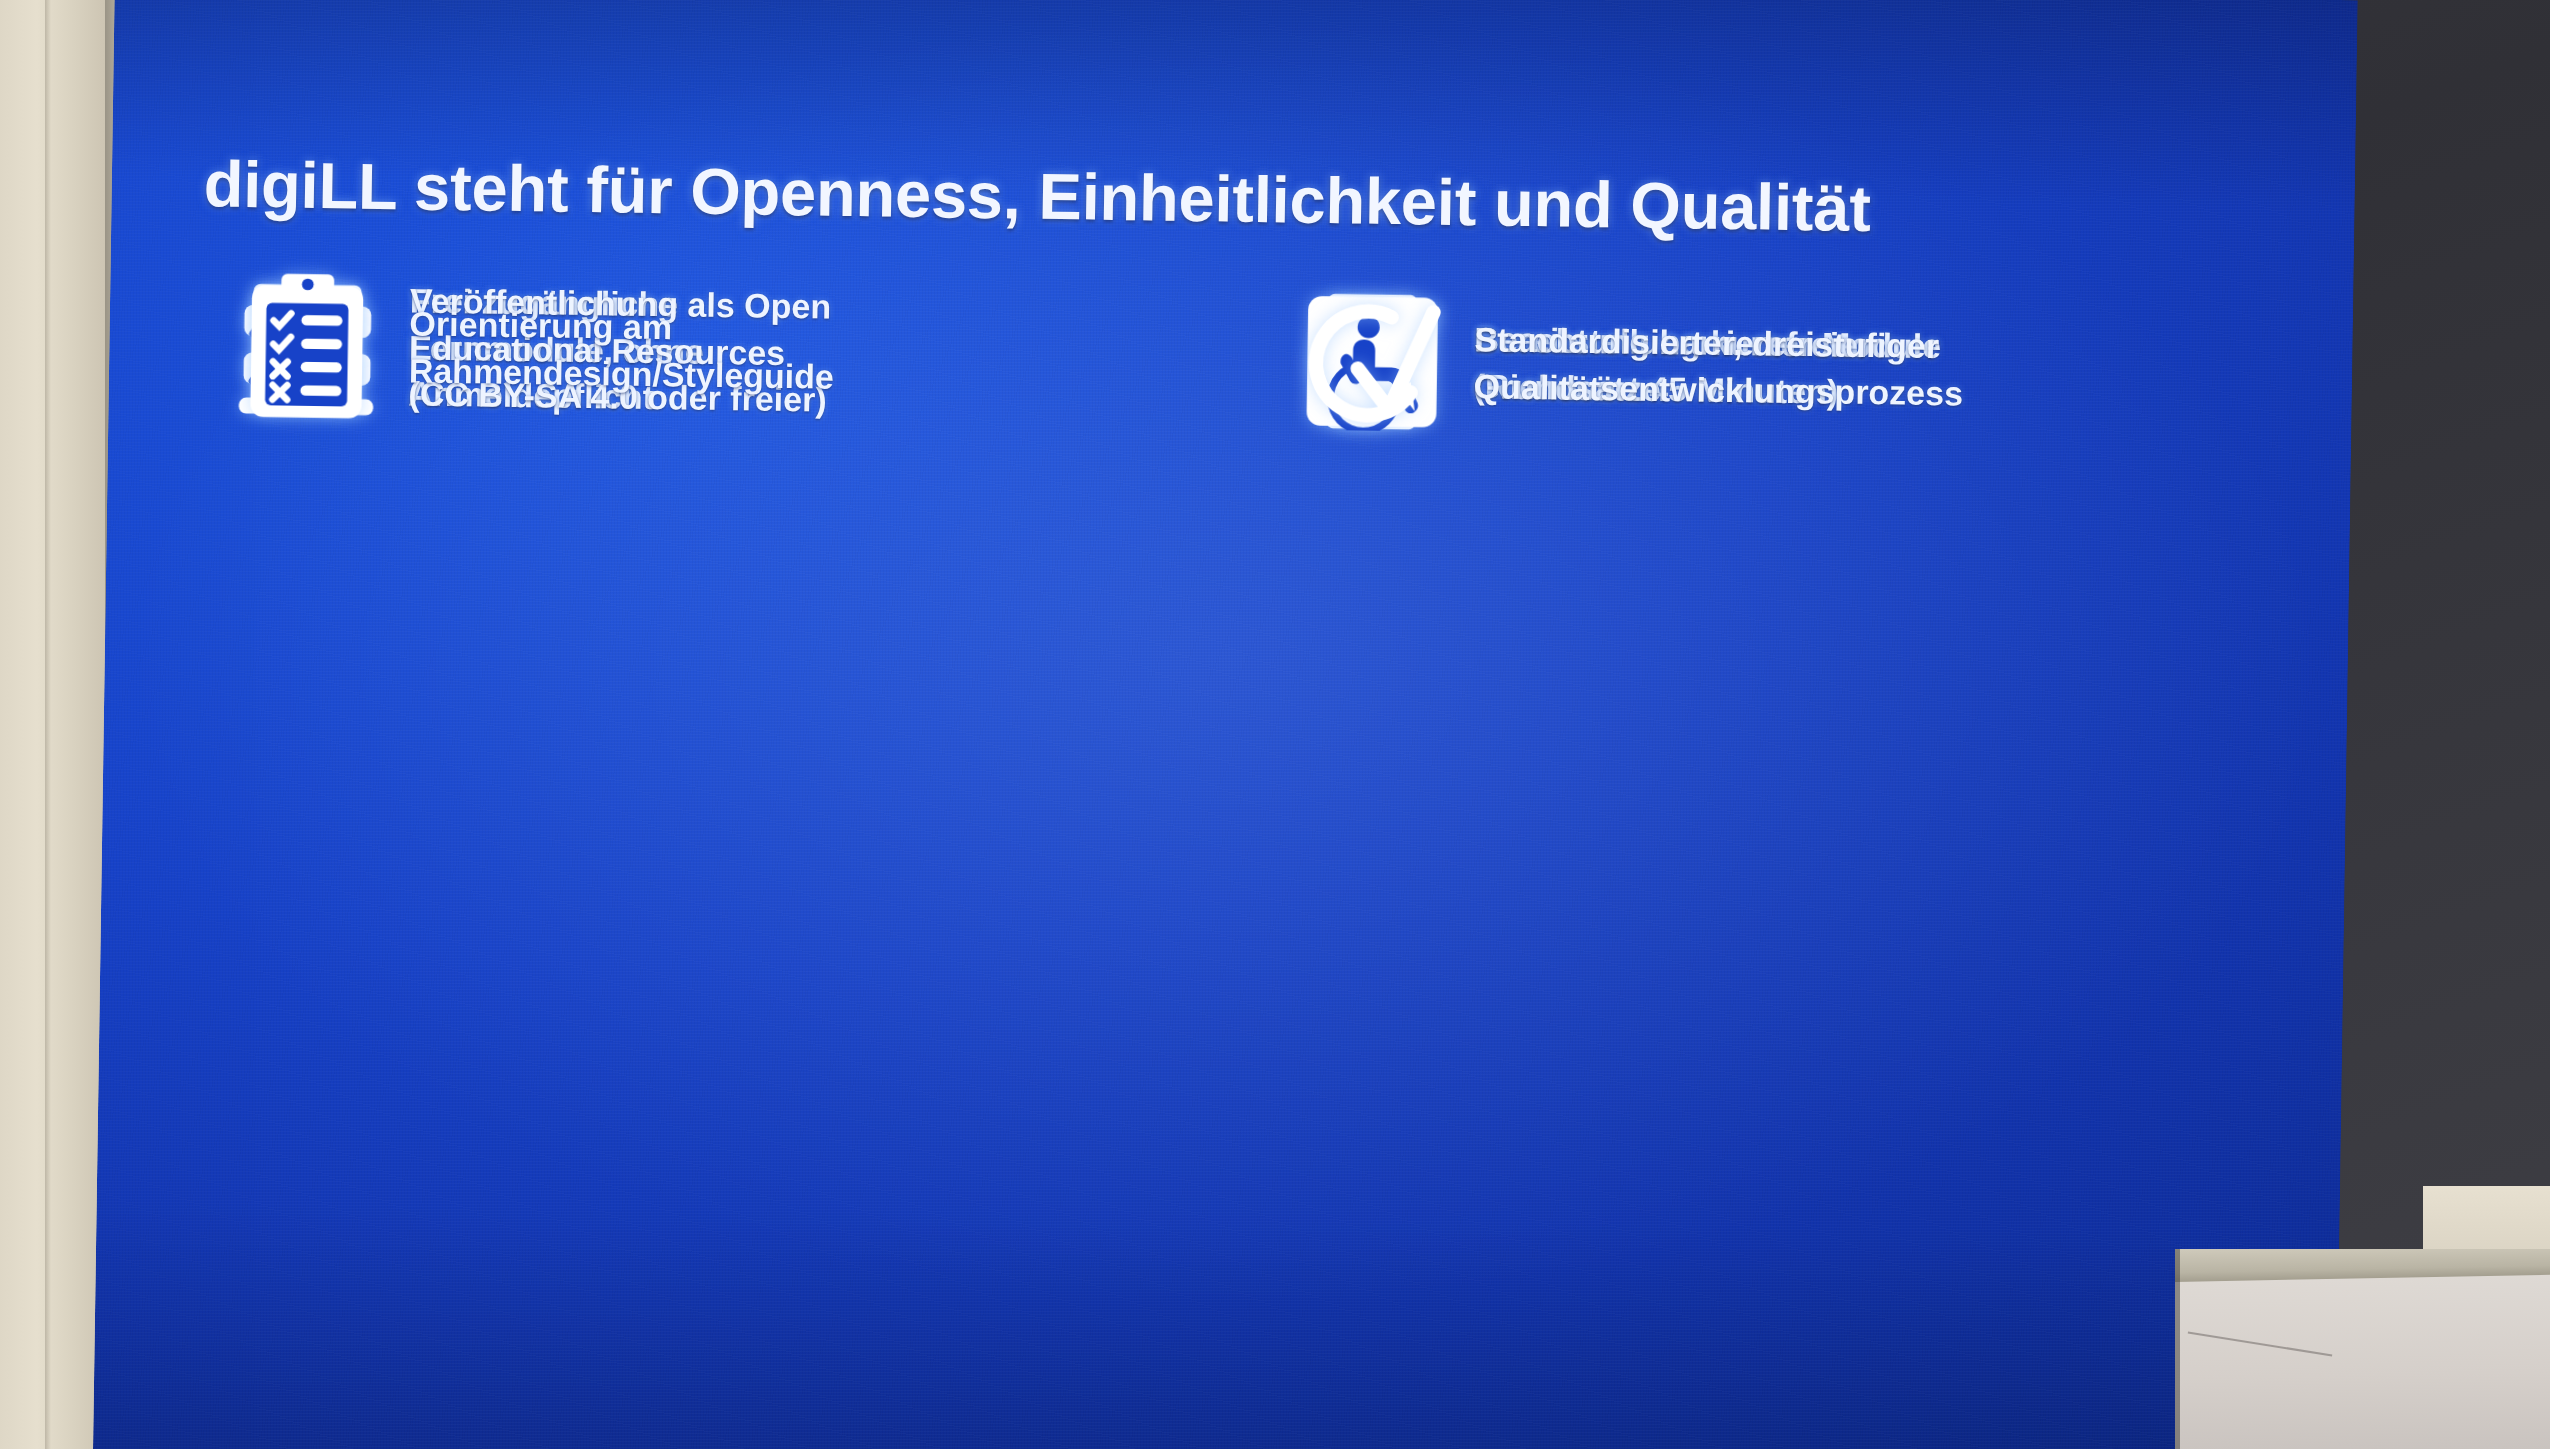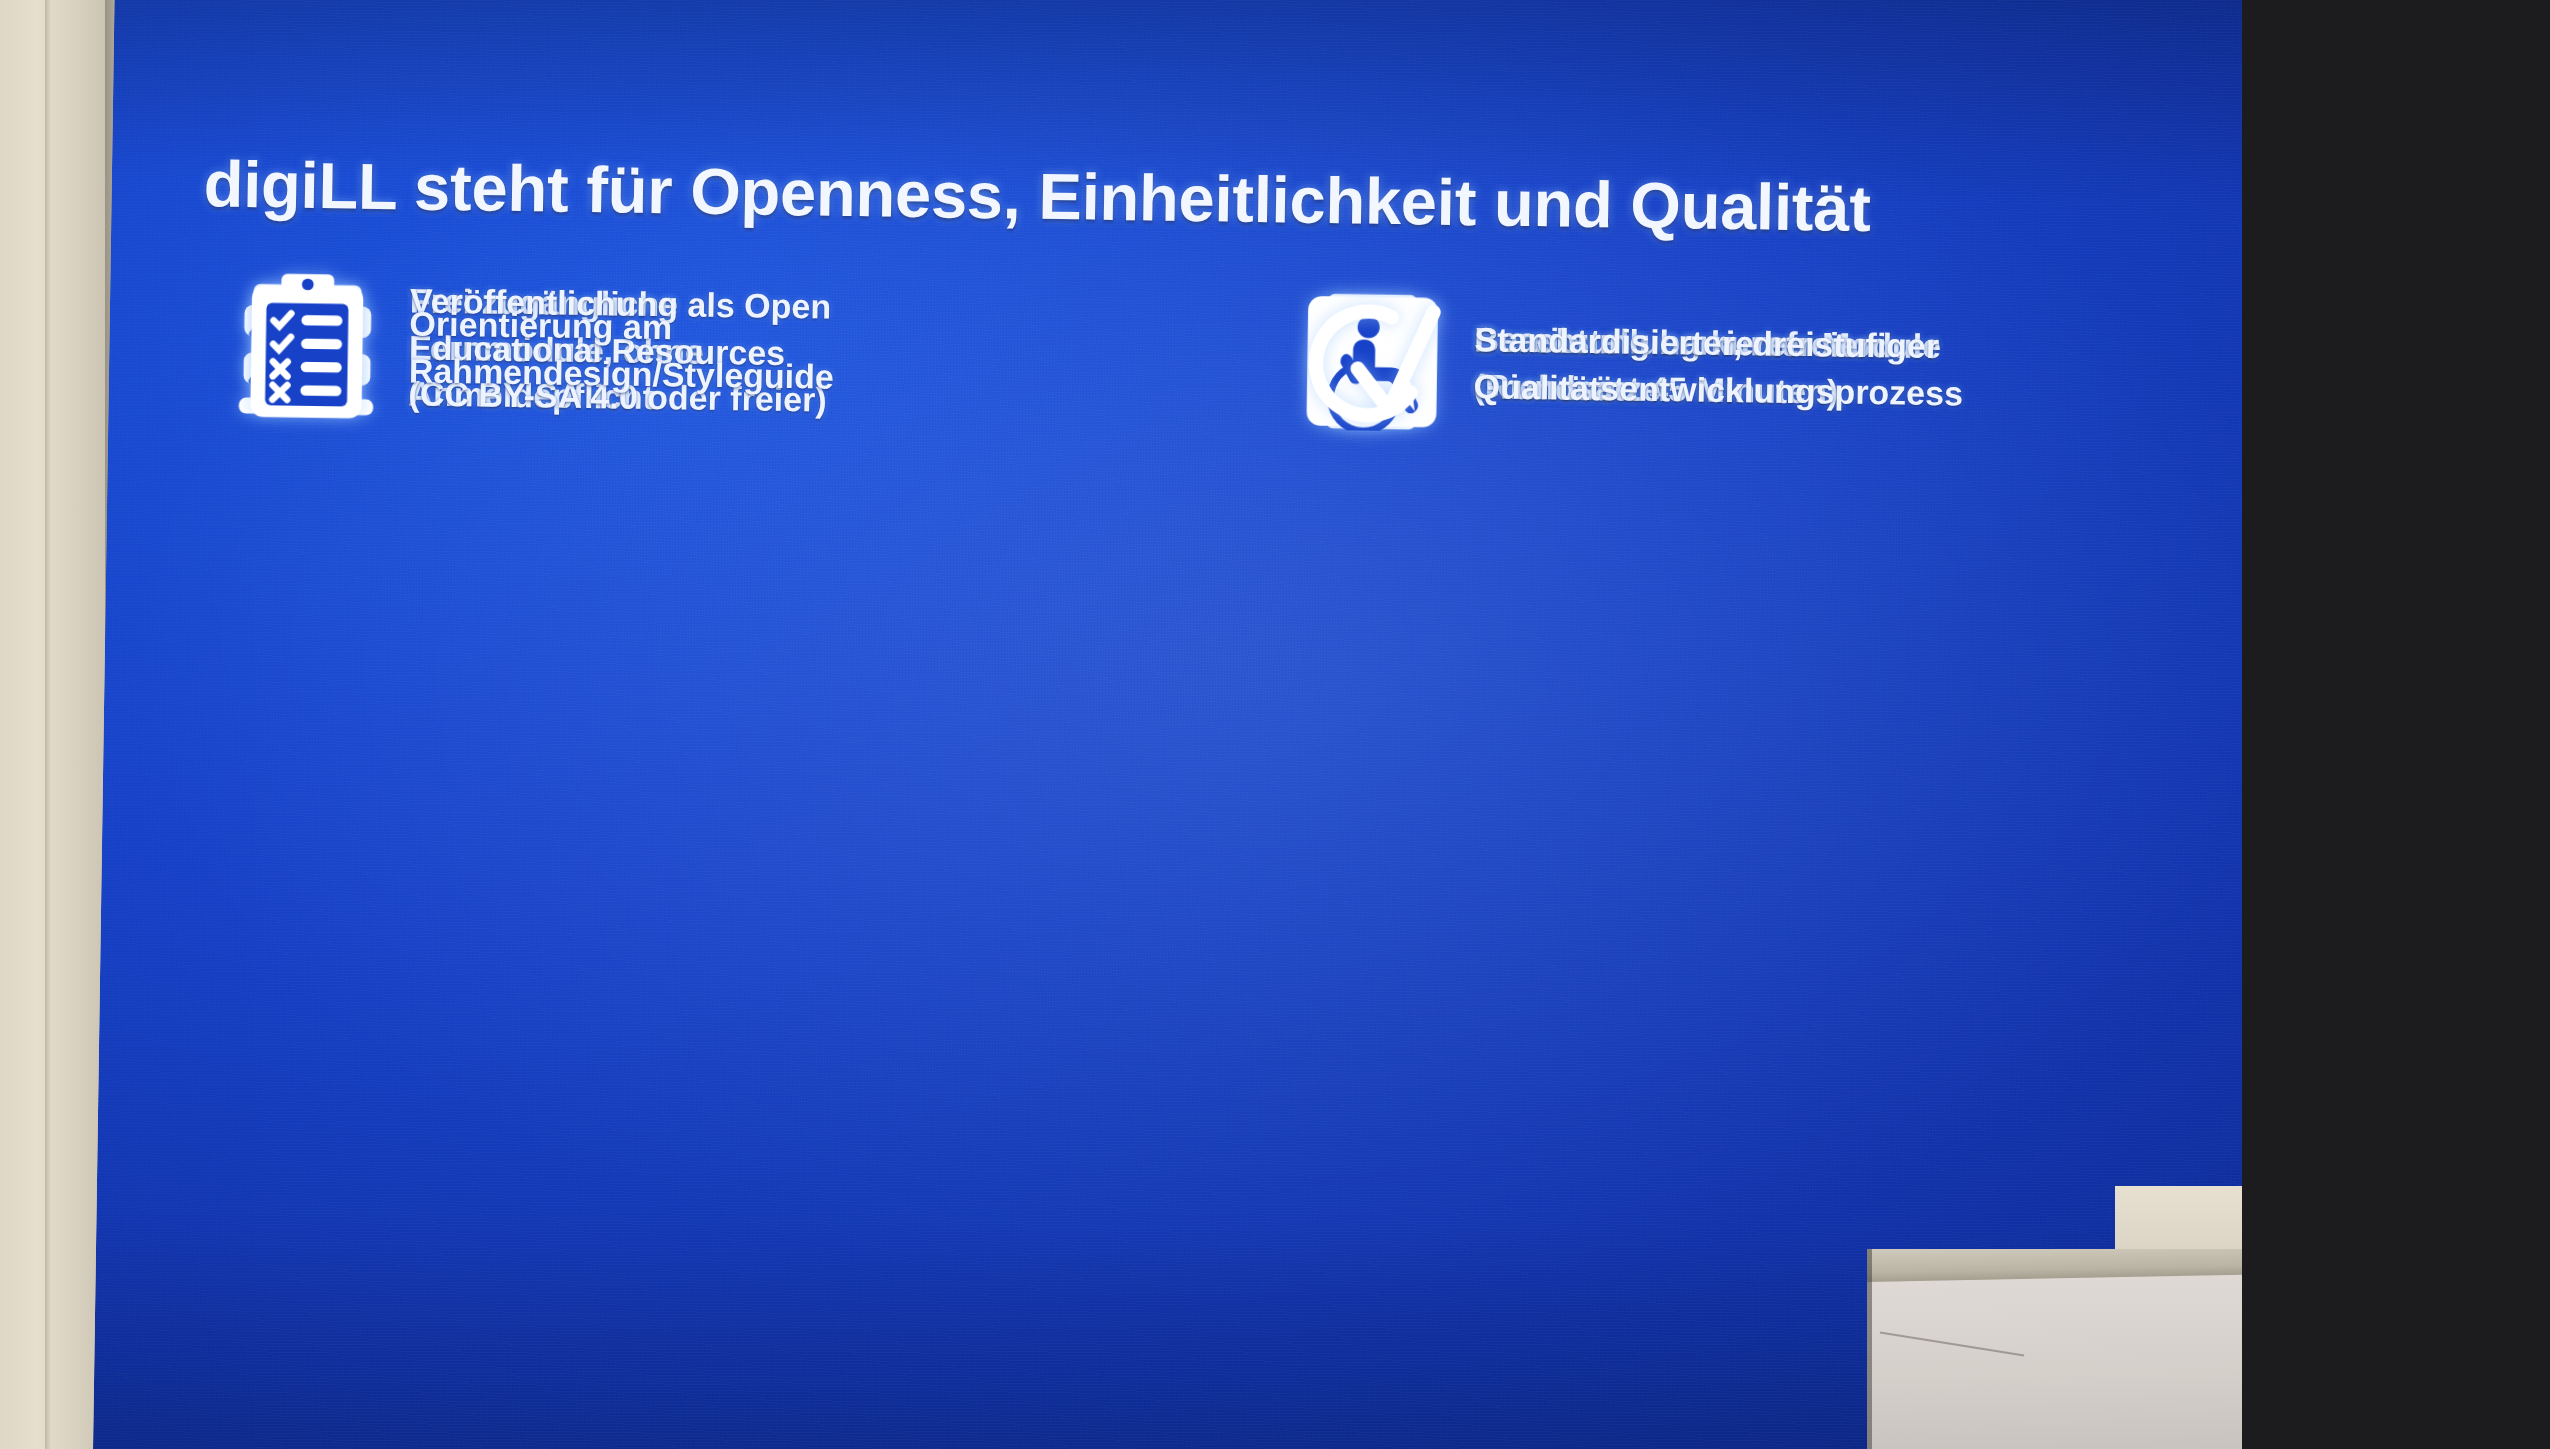--- a/index.html
+++ b/index.html
@@ -10,21 +10,21 @@
   body {
     width: 2550px;
     height: 1449px;
     overflow: hidden;
     font-family: "Liberation Sans", sans-serif;
   }
 
   
   #scene {
     position: relative;
-    width: 2242px;
+    width: 2550px;
     height: 1449px;
     background: #2b2b2f;
     overflow: hidden;
   }
 
   
   #wall-left {
     position: absolute;
     left: 0; top: 0;
     width: 105px; height: 1449px;

